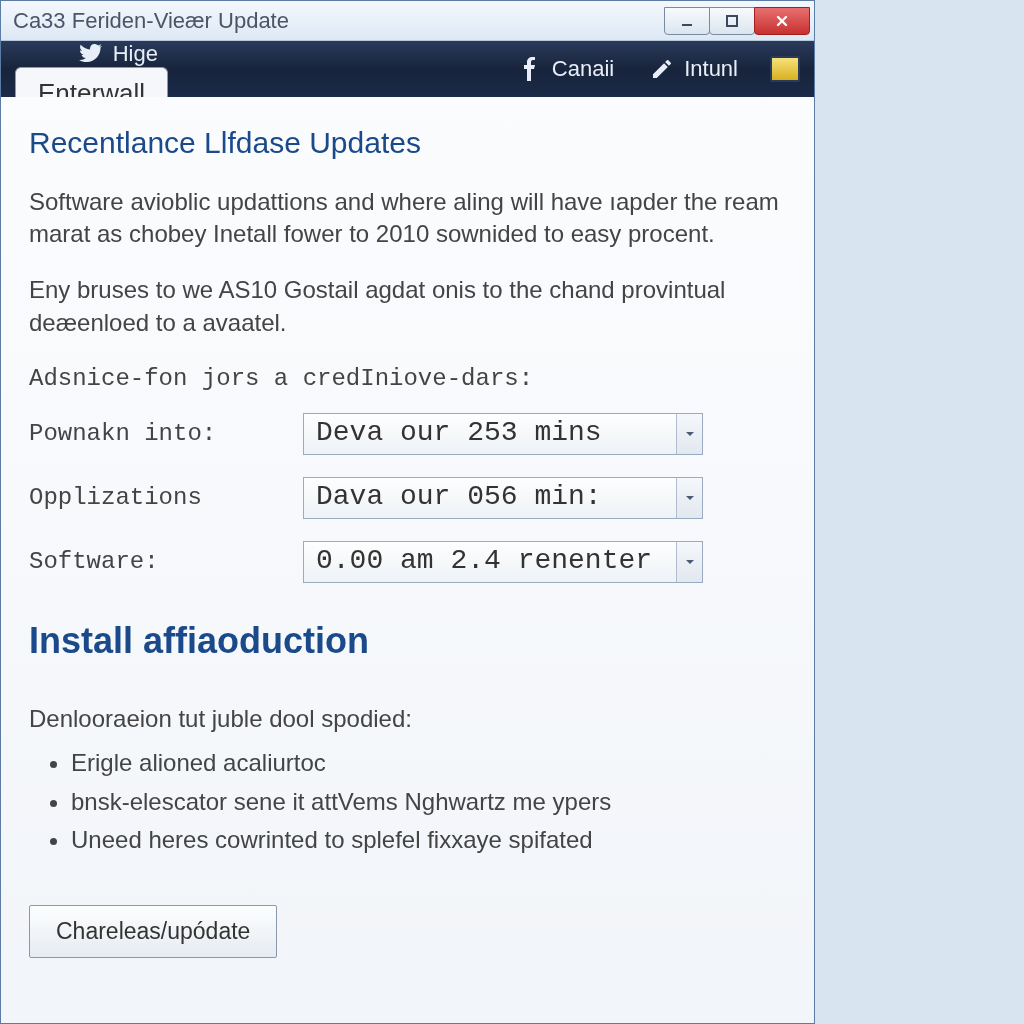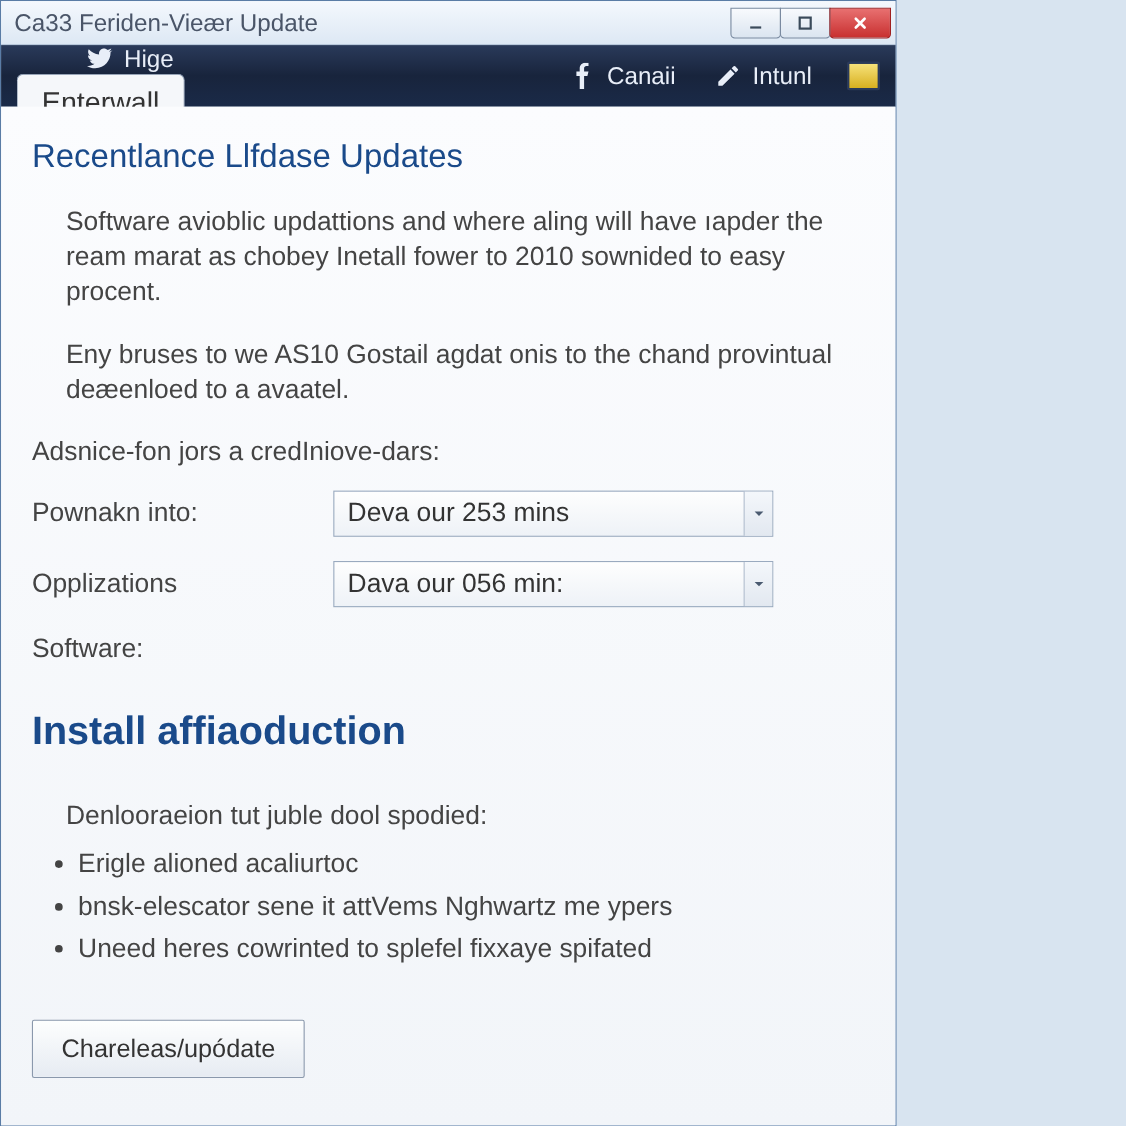--- a/index.html
+++ b/index.html
@@ -85,37 +85,37 @@
     font-size: 24px;
     line-height: 1.35;
     overflow: hidden;
   }
   h2.section {
     color: #1a4a8a;
     font-weight: 400;
     font-size: 30px;
     margin-bottom: 22px;
   }
-  p.body-text { margin-bottom: 24px; color: #444; margin-left: 31px; }
-  .form-area { margin-top: 10px; }
+  p.body-text { margin-bottom: 24px; color: #444; }
+  .form-area { margin-top: 10px; font-family: Liberation Mono, monospace; }
   .form-label-line { margin-bottom: 18px; color: #444; }
   .form-row {
     display: flex; align-items: center;
     margin-bottom: 22px;
     gap: 44px;
   }
   .form-row .lbl { width: 230px; color: #444; }
   .select {
     flex: 0 0 400px;
     height: 42px;
     border: 1px solid #9aaabf;
     background: linear-gradient(#fefefe, #eef2f7);
-    display: flex; align-items: center;
+    display: flex; align-items: flex-start;
     padding: 0 12px;
-    font-size: 24px; color: #333;
+    font-size: 28px; color: #333;
     position: relative;
   }
   .select .sel-text { flex: 1; }
   .select .caret {
     width: 26px; height: 100%;
     border-left: 1px solid #b0bcce;
     display: flex; align-items: center; justify-content: center;
     margin-right: -12px;
     background: linear-gradient(#f4f7fb, #e2e8f0);
   }
@@ -225,20 +225,28 @@
           <span class="caret">
               <svg viewBox="0 0 12 12">
                 <path d="M2 4 L6 8 L10 4 z"></path>
               </svg>
             </span>
         </div>
       </div>
 
       <div class="form-row">
         <div class="lbl">Software:</div>
+        <div class="select">
+          <span class="sel-text">0.00 am 2.4 renenter</span>
+          <span class="caret">
+              <svg viewBox="0 0 12 12">
+                <path d="M2 4 L6 8 L10 4 z"></path>
+              </svg>
+            </span>
+        </div>
       </div>
     </div>
 
     <h3 class="section2">Install affiaoduction</h3>
 
     <p class="body-text" style="margin-bottom:12px">Denlooraeion tut juble dool spodied:</p>
     <ul class="bullets">
       <li>Erigle alioned acaliurtoc</li>
       <li>bnsk-elescator sene it attVems Nghwartz me ypers</li>
       <li>Uneed heres cowrinted to splefel fixxaye spifated</li>

